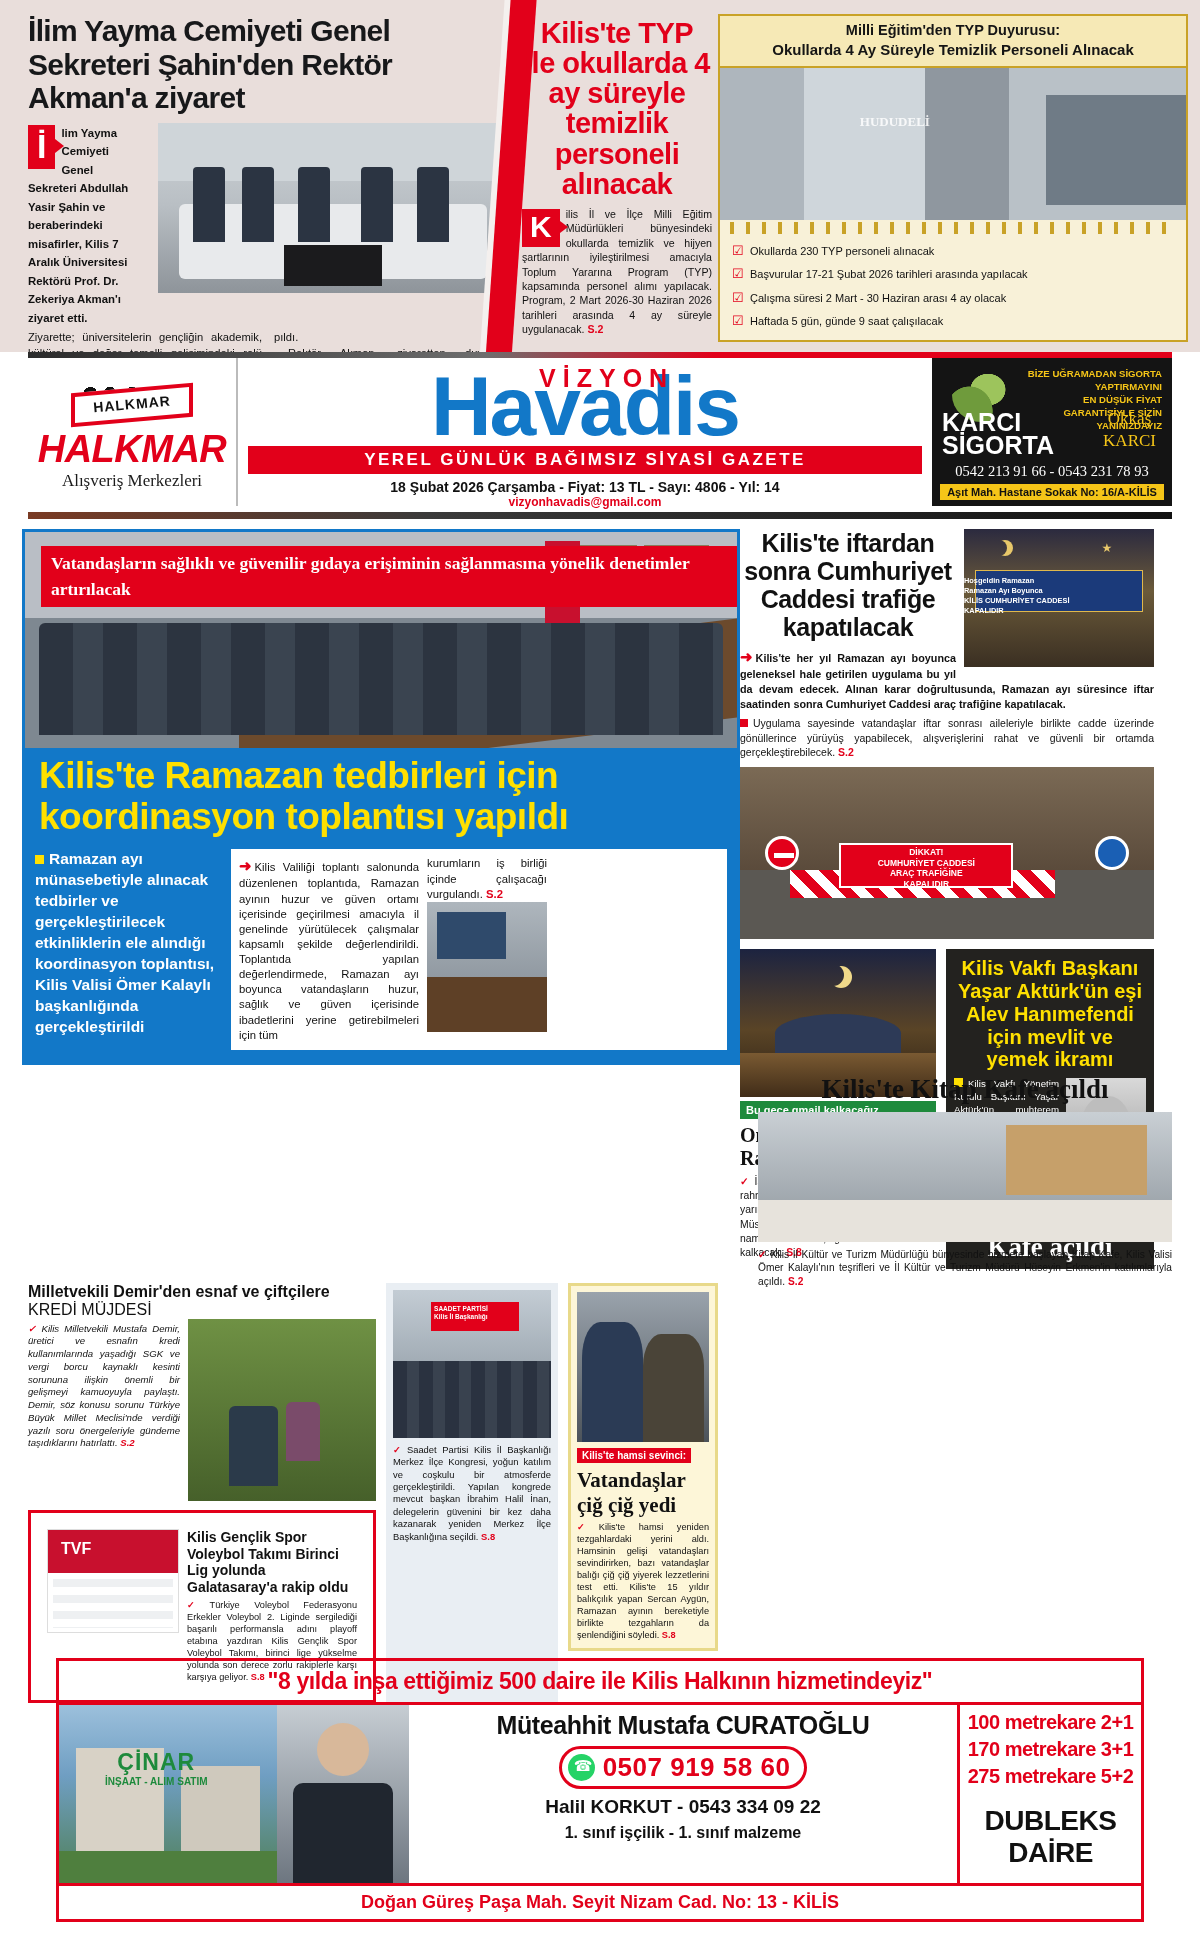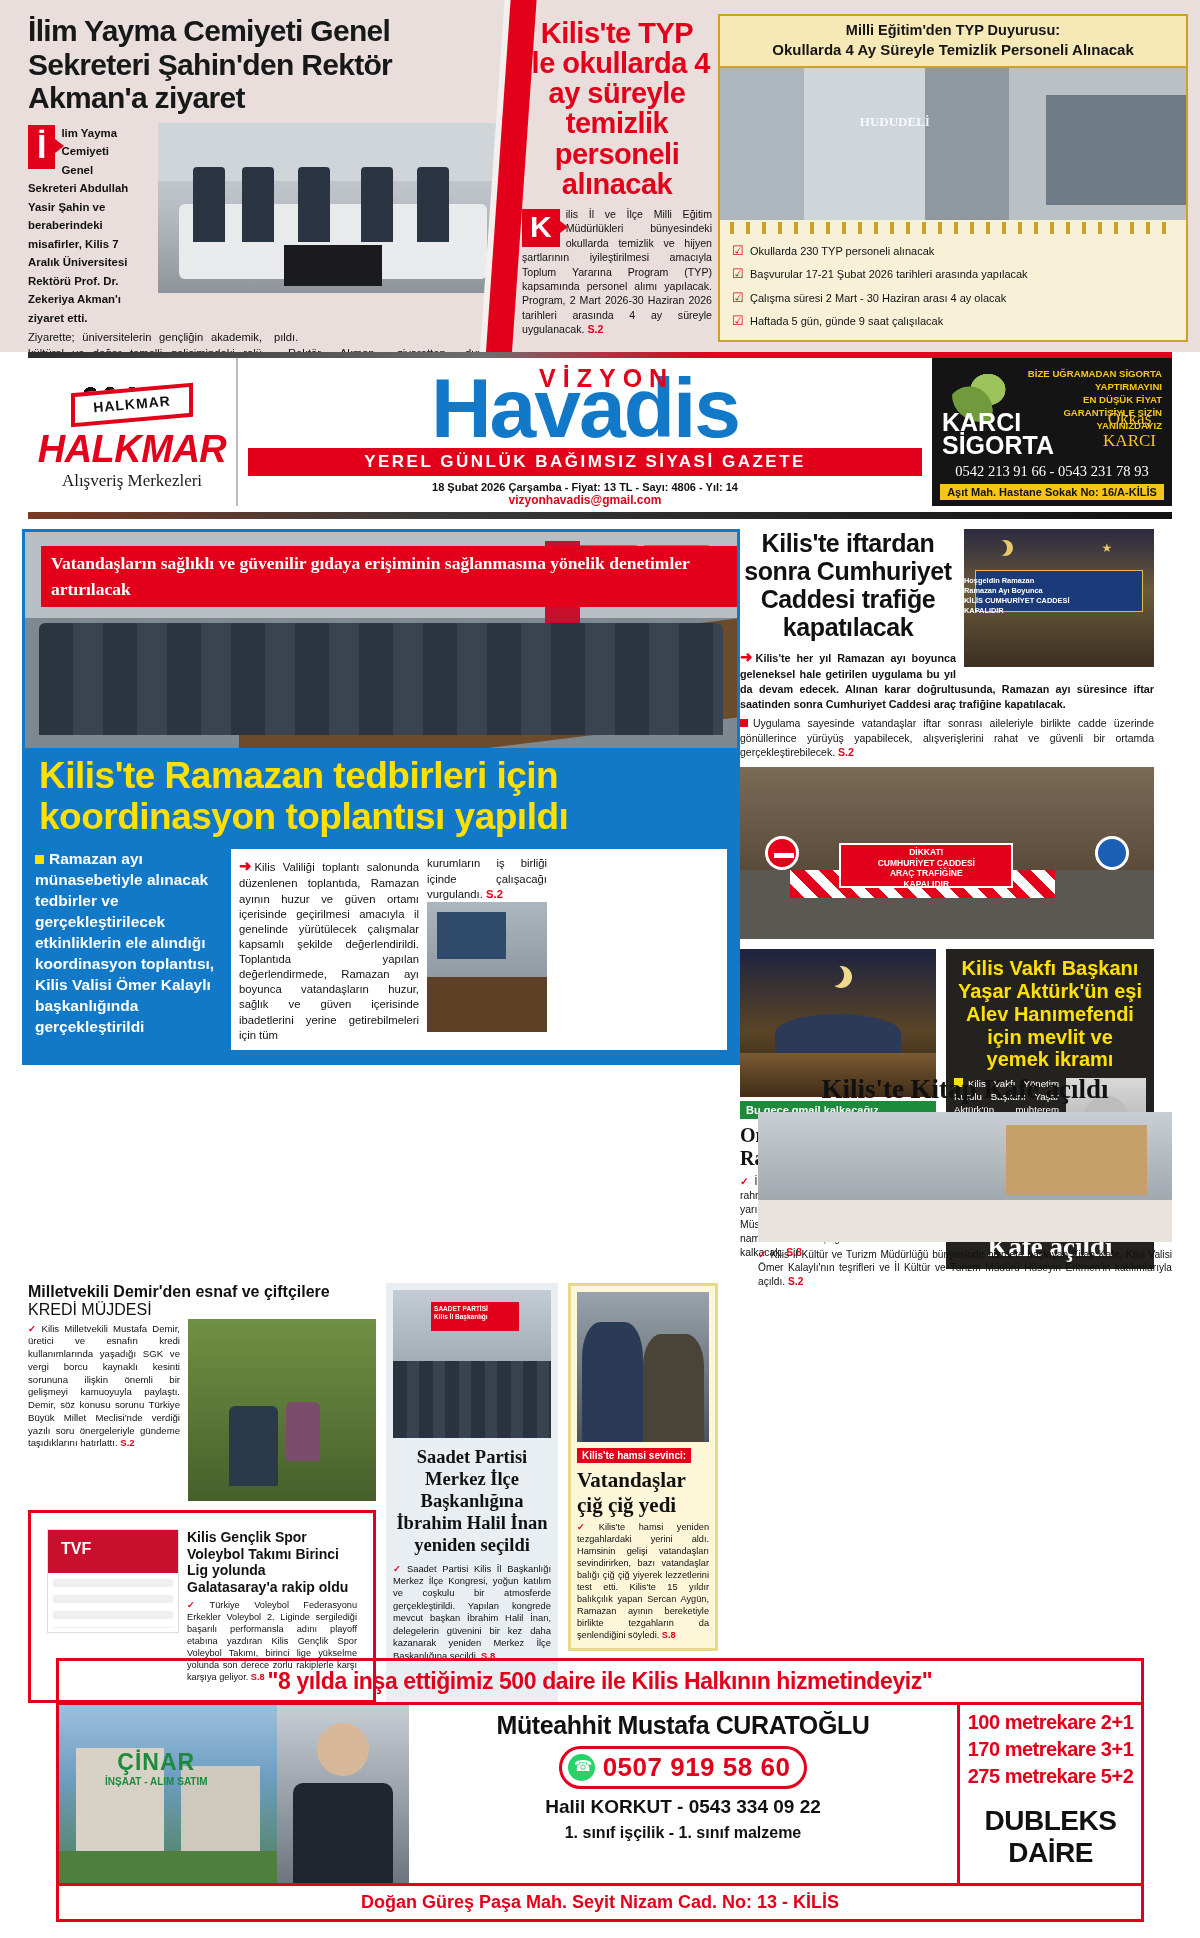--- a/index.html
+++ b/index.html
@@ -83,21 +83,21 @@
                radial-gradient(circle at 30% 100%, #111 0 7px, transparent 7px),
                radial-gradient(circle at 50% 100%, #111 0 7px, transparent 7px),
                radial-gradient(circle at 70% 100%, #111 0 7px, transparent 7px),
                radial-gradient(circle at 88% 100%, #111 0 7px, transparent 7px);}
   .halk-name { color:#e2001a; font-weight:bold; font-size:38px; letter-spacing:-0.5px; margin-top:2px; font-style:italic; }
   .halk-sub { font-family:"Liberation Serif", serif; font-size:17px; color:#1b1b1b; }
   .mh-center { flex:1; display:flex; flex-direction:column; align-items:center; justify-content:center; padding:0 10px; position:relative;}
   .vizyon { color:#e2001a; font-weight:bold; font-size:25px; letter-spacing:7px; position:absolute; top:6px; left:50%; transform:translateX(-34%); z-index:3;}
   .havadis { color:#1278c8; font-weight:bold; font-size:84px; line-height:0.9; letter-spacing:-2px; margin-top:14px; }
   .slogan { width:100%; background:#e2001a; color:#fff; font-weight:bold; font-size:17px; letter-spacing:2.5px; text-align:center; padding:4px 0; margin-top:2px;}
-  .mh-info { font-size:11px; font-weight:bold; margin-top:5px; }
+  .mh-info { font-size:14px; font-weight:bold; margin-top:5px; }
   .mh-mail { color:#e2001a; font-size:12px; font-weight:bold; }
   .mh-right { width:240px; background:#141414; border:2px solid #141414; position:relative; padding:16px; }
   .karci-txt { position:absolute; right:8px; top:8px; width:140px; color:#f5c518; font-weight:bold; font-size:9.6px; text-align:right; line-height:1.35;}
   .karci-name { position:absolute; left:8px; bottom:46px; color:#fff; font-weight:bold; font-size:25px; line-height:0.95; }
   .karci-person { position:absolute; right:14px; bottom:52px; color:#f5c518; font-family:"Liberation Serif", serif; font-size:17px; text-align:center; line-height:1.3;}
   .karci-phone { position:absolute; left:0; right:0; bottom:24px; text-align:center; color:#fff; font-family:"Liberation Serif", serif; font-size:14.5px;}
   .karci-addr { position:absolute; left:6px; right:6px; bottom:4px; background:#f5c518; color:#111; font-weight:bold; font-size:11px; text-align:center; padding:2px 0;}
   .karci-leaf{position:absolute;left:18px;top:8px;width:58px;height:54px;
     background:radial-gradient(ellipse at 30% 80%, #6f9b3c 0 40%, transparent 41%),
                radial-gradient(ellipse at 62% 40%, #9dc45c 0 34%, transparent 35%);border-radius:50%;}
@@ -181,21 +181,21 @@
   .kitap-photo .shelf{position:absolute;right:6%;top:10%;width:34%;height:54%;background:#c6a06a;}
   .kitap-photo .tbl{position:absolute;left:0;bottom:0;width:100%;height:32%;background:#e7e3dc;}
   .kitap-b { font-size:10.2px; line-height:1.34; text-align:justify; margin-top:6px; }
 
   
   .bot { margin:10px 28px 0; display:flex; gap:10px; }
   .bl { width:348px; }
   .bm { width:148px; }
   .bmm { width:172px; }
   .br { width:414px; }
-  .demir-row { display:flex; gap:8px; }
+  .demir-row { display:flex; gap:8px;font-style:italic; }
   .demir-txt { width:152px; font-size:9.6px; line-height:1.33; text-align:justify; margin-top:4px; }
   .demir-photo { flex:1; height:182px; background:linear-gradient(180deg,#6f9144 0%,#46602a 100%); position:relative; overflow:hidden; }
   .demir-photo .p1{position:absolute;left:22%;bottom:8%;width:26%;height:44%;background:#2b3a4a;border-radius:6px 6px 0 0;}
   .demir-photo .p2{position:absolute;left:52%;bottom:22%;width:18%;height:32%;background:#7a4b6a;border-radius:6px 6px 0 0;}
 
   .voley { border:3px solid #e2001a; padding:16px; margin-top:9px; display:flex; gap:8px; }
   .voley-img { width:132px; height:104px; background:#fff; border:1px solid #ddd; position:relative; overflow:hidden;}
   .voley-img .hdr{position:absolute;left:0;top:0;width:100%;height:42%;background:#c8102e;}
   .voley-img .tvf{position:absolute;left:10%;top:10%;color:#fff;font-weight:bold;font-size:16px;}
   .voley-img .rows{position:absolute;left:4%;bottom:4%;width:92%;height:48%;
@@ -508,21 +508,20 @@
     <div class="bm" style="width:172px">
       <div class="saadet">
         <div class="saadet-photo">
           <div class="ban"></div>
             <div class="crowd"></div>
           <div style="position:absolute;left:26%;top:10%;color:#fff;font-size:6.5px;font-weight:bold;line-height:1.3">
             <span>SAADET PARTİSİ</span><br>
             <span>Kilis İl Başkanlığı</span>
           </div>
         </div>
-        <h4>Saadet Partisi Merkez İlçe Başkanlığına İbrahim Halil İnan yeniden seçildi</h4>
         <div class="saadet-b">
           <span class="chk">✓</span><span>Saadet Partisi Kilis İl Başkanlığı Merkez İlçe Kongresi, yoğun katılım ve coşkulu bir atmosferde gerçekleştirildi. Yapılan kongrede mevcut başkan İbrahim Halil İnan, delegelerin güvenini bir kez daha kazanarak yeniden Merkez İlçe Başkanlığına seçildi.</span>
           <span class="s-ref">S.8</span>
         </div>
       </div>
     </div>
 
     <div class="bmm" style="width:150px">
       <div class="hamsi">
         <div class="hamsi-photo">

